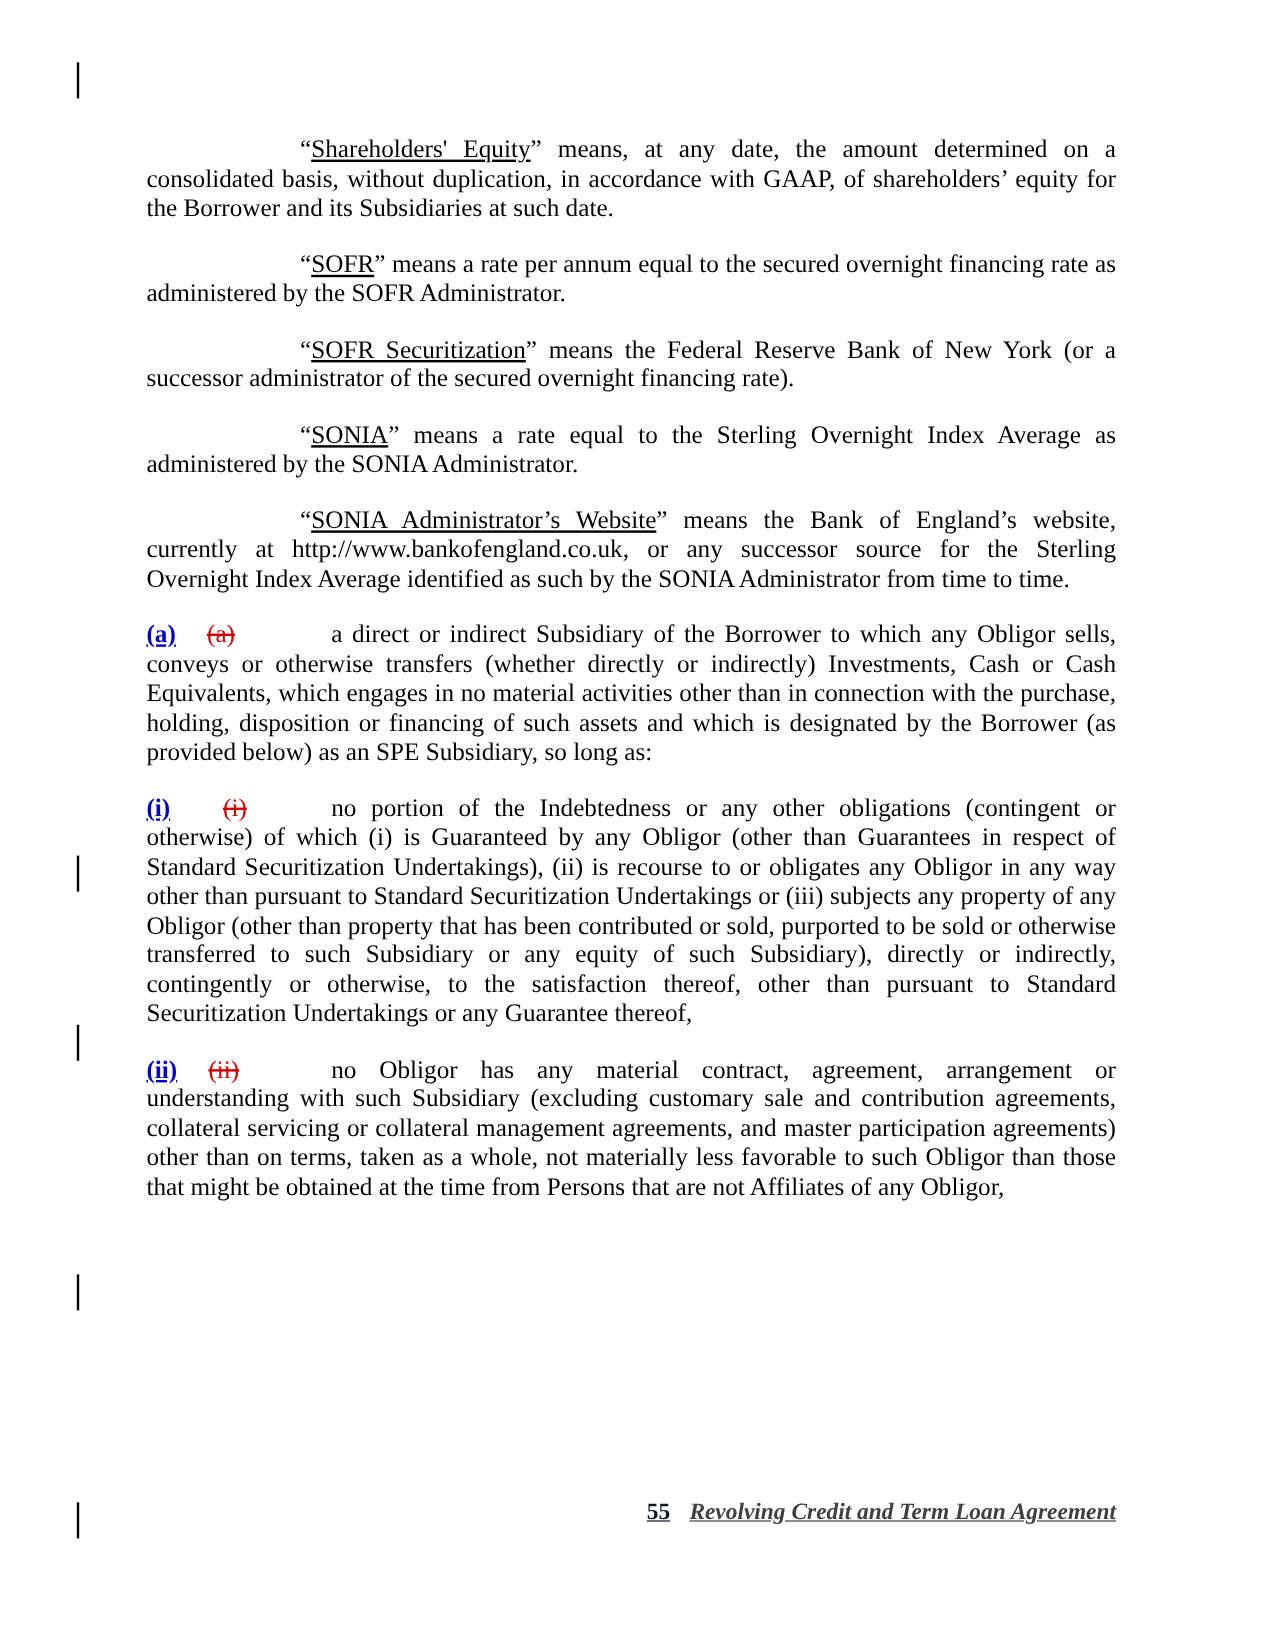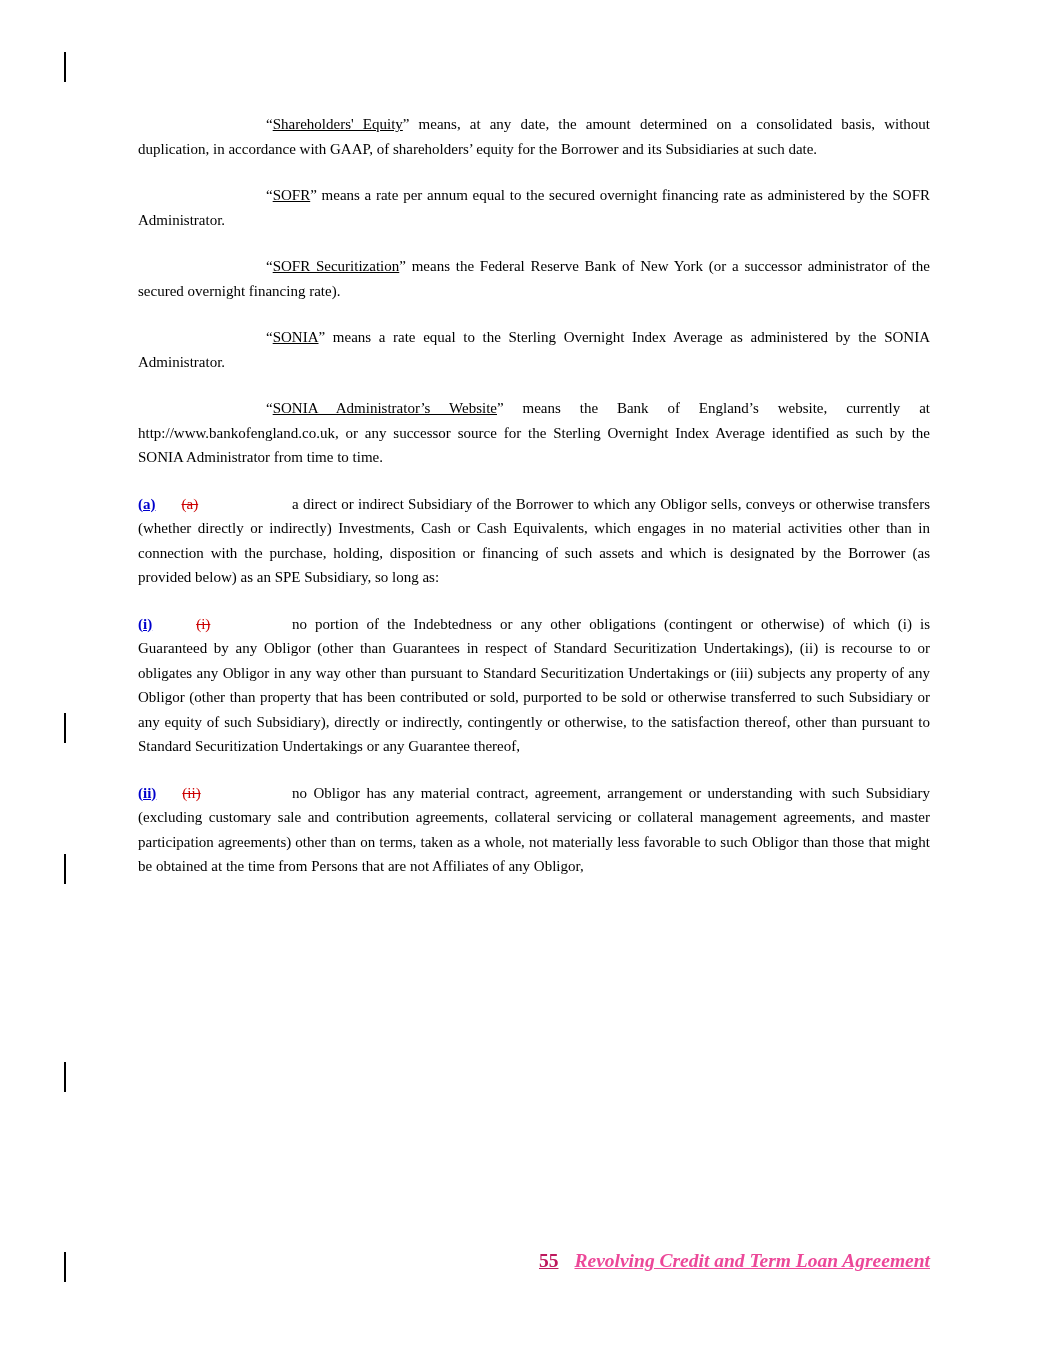--- a/index.html
+++ b/index.html
@@ -21,22 +21,22 @@
     height: 1365px;
     box-sizing: border-box;
   }
   .content {
     position: absolute;
     left: 122px;
     top: 112px;
     width: 808px;
   }
   p.para {
-    margin: 0 0 22px 16px;
-    font-size: 15px;
+    margin: 0 0 22px 0;
+    font-size: 21px;
     line-height: 24.5px;
     text-align: justify;
     text-justify: inter-word;
     text-indent: 0;
   }
   p.para .lead {
     display: inline-block;
     width: 128px;
   }
   .u {
@@ -61,27 +61,27 @@
   .gap-md { display:inline-block; width: 44px; }
   .footer {
     position: absolute;
     left: 122px;
     top: 1250px;
     width: 808px;
     text-align: right;
     font-size: 19.5px;
   }
   .footer .pagenum {
-    color: #be185d;
+    color: #0f172a;
     font-weight: bold;
     text-decoration: underline;
     margin-right: 16px;
   }
   .footer .doctitle {
-    color: #ec4899;
+    color: #404040;
     font-weight: bold;
     font-style: italic;
     text-decoration: underline;
   }
   .sub1 { padding-left: 0; }
   .sub1 .lead { width: 190px; }
   .sub2 .lead { width: 190px; }
 </style>
 </head>
 <body>

